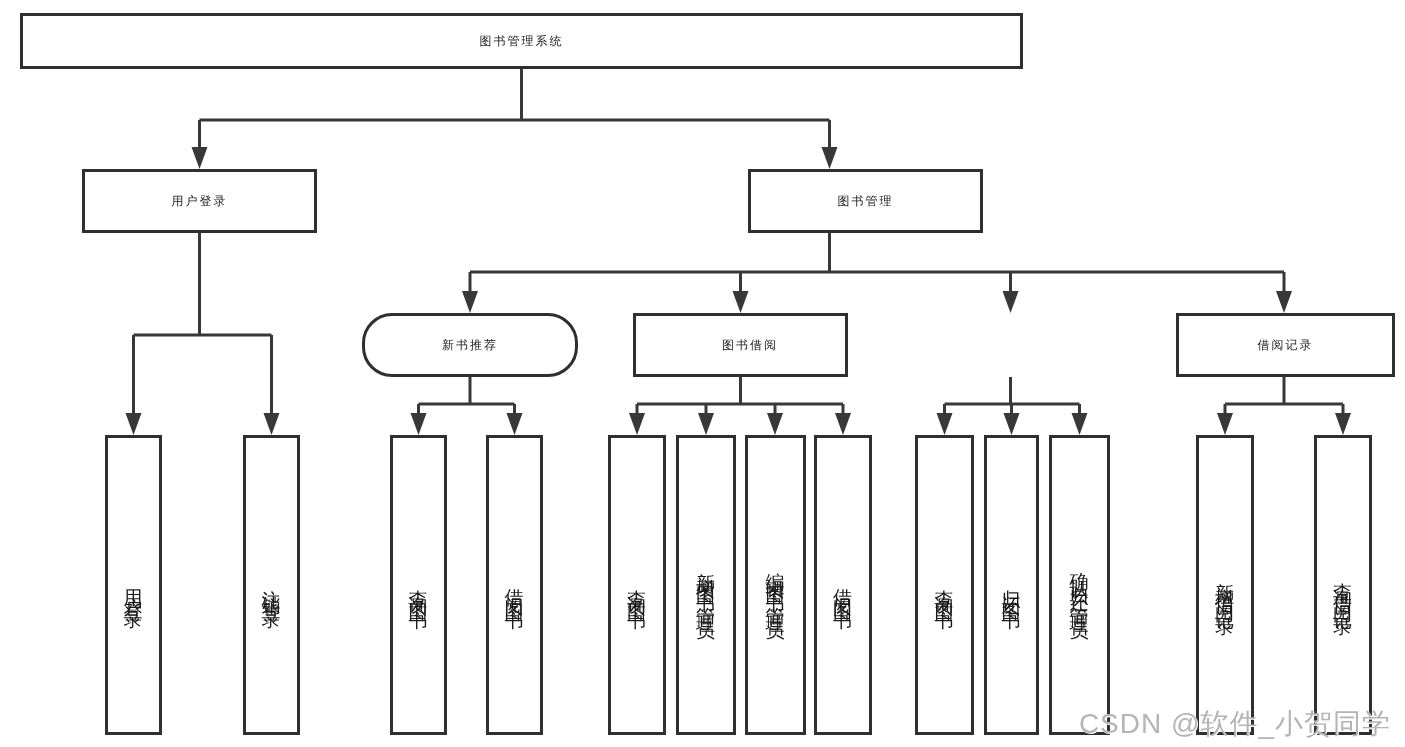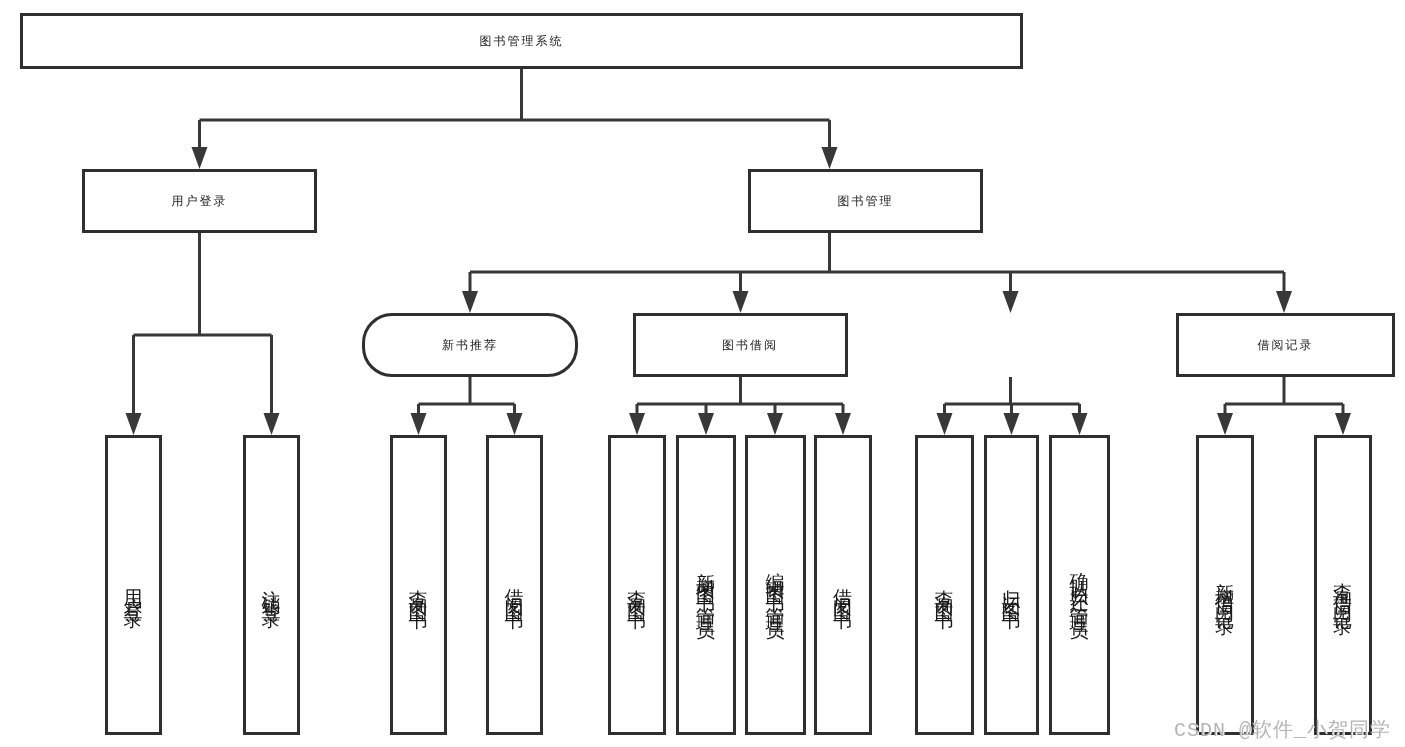--- a/index.html
+++ b/index.html
@@ -36,26 +36,25 @@
     text-orientation: mixed;
     font-size: 19px;
     letter-spacing: 7px;
     line-height: 1;
     padding-top: 6px;
   }
   .watermark {
     position: absolute;
     right: 14px;
     bottom: 4px;
-    font-size: 20px;
+    font-size: 28px;
     letter-spacing: 1px;
     color: #b4b4b4;
     text-shadow: 1px 1px 0 #ffffff;
     white-space: nowrap;
-    font-family: Liberation Mono, monospace;
   }
 </style>
 </head>
 <body>
 
 <div class="stage">
 
   <svg class="wires" viewBox="0 0 1405 747" xmlns="http://www.w3.org/2000/svg">
 
     <path d="M521.5 69 V121.5

